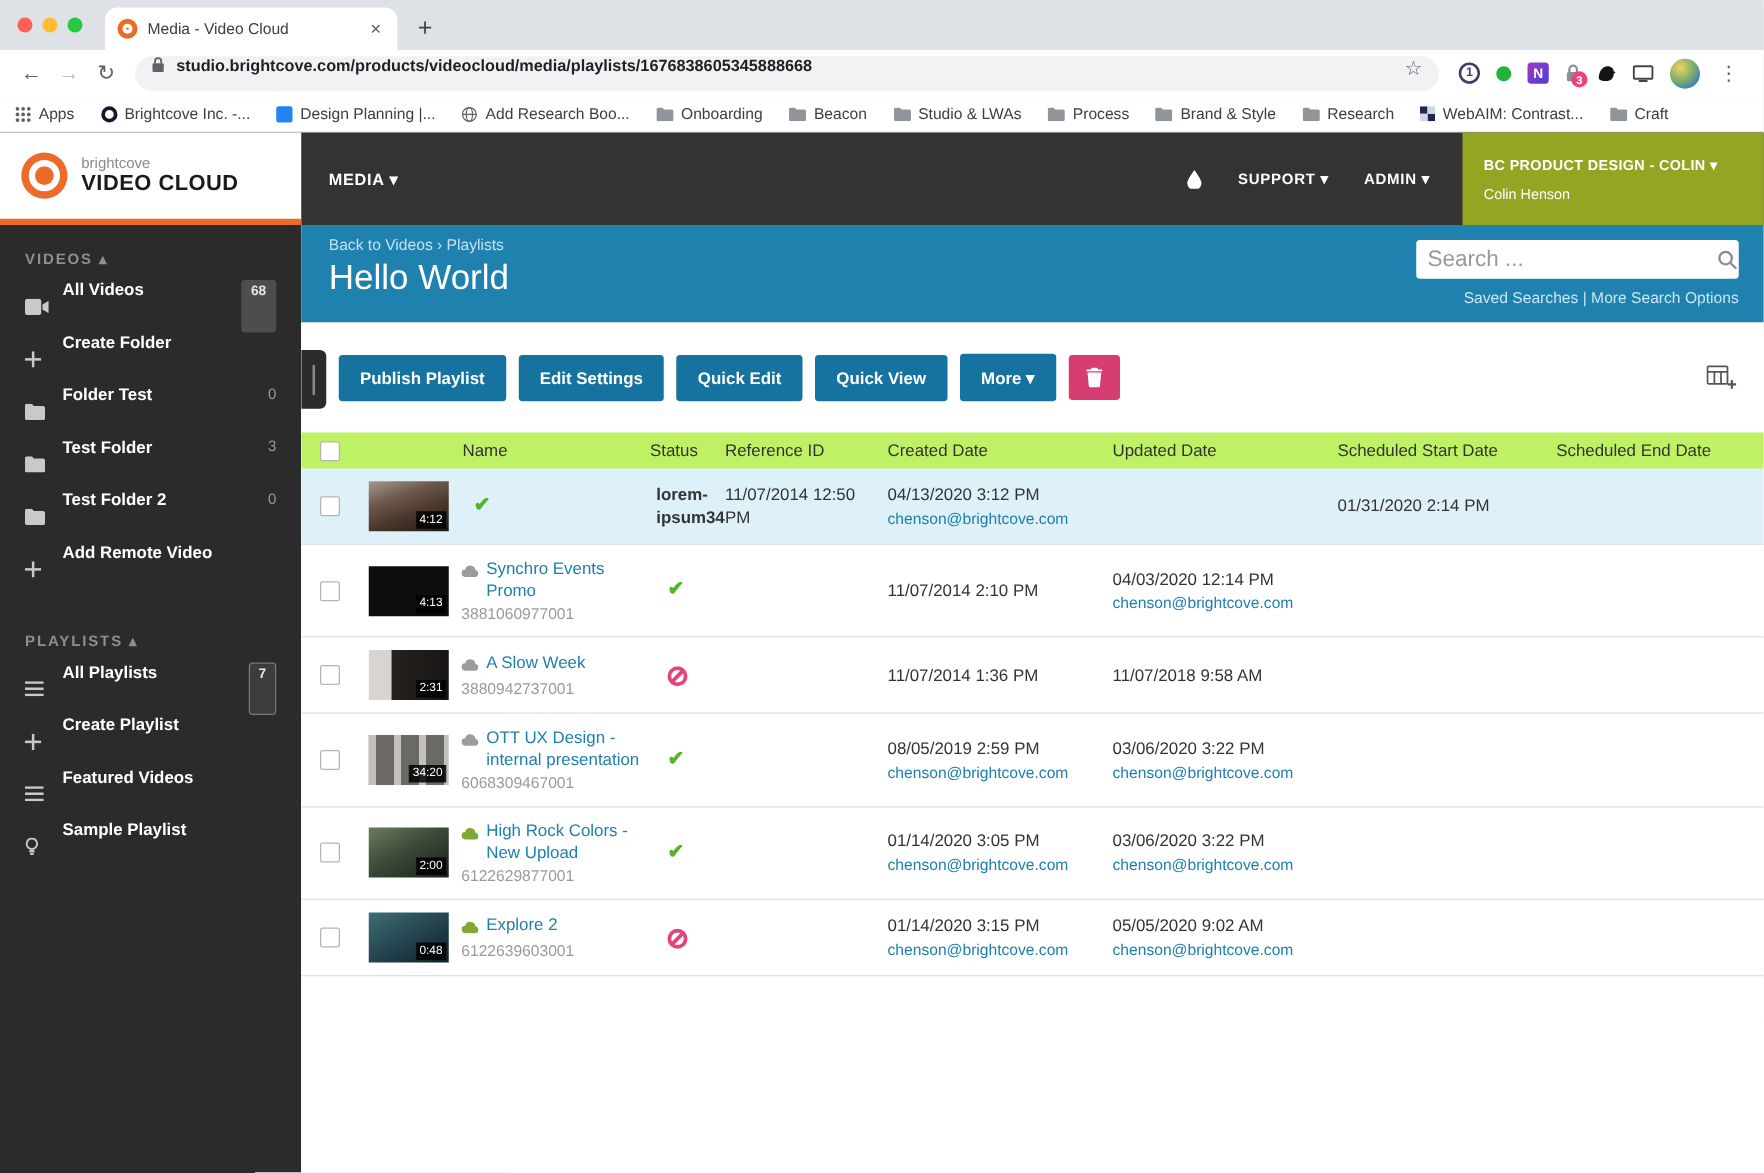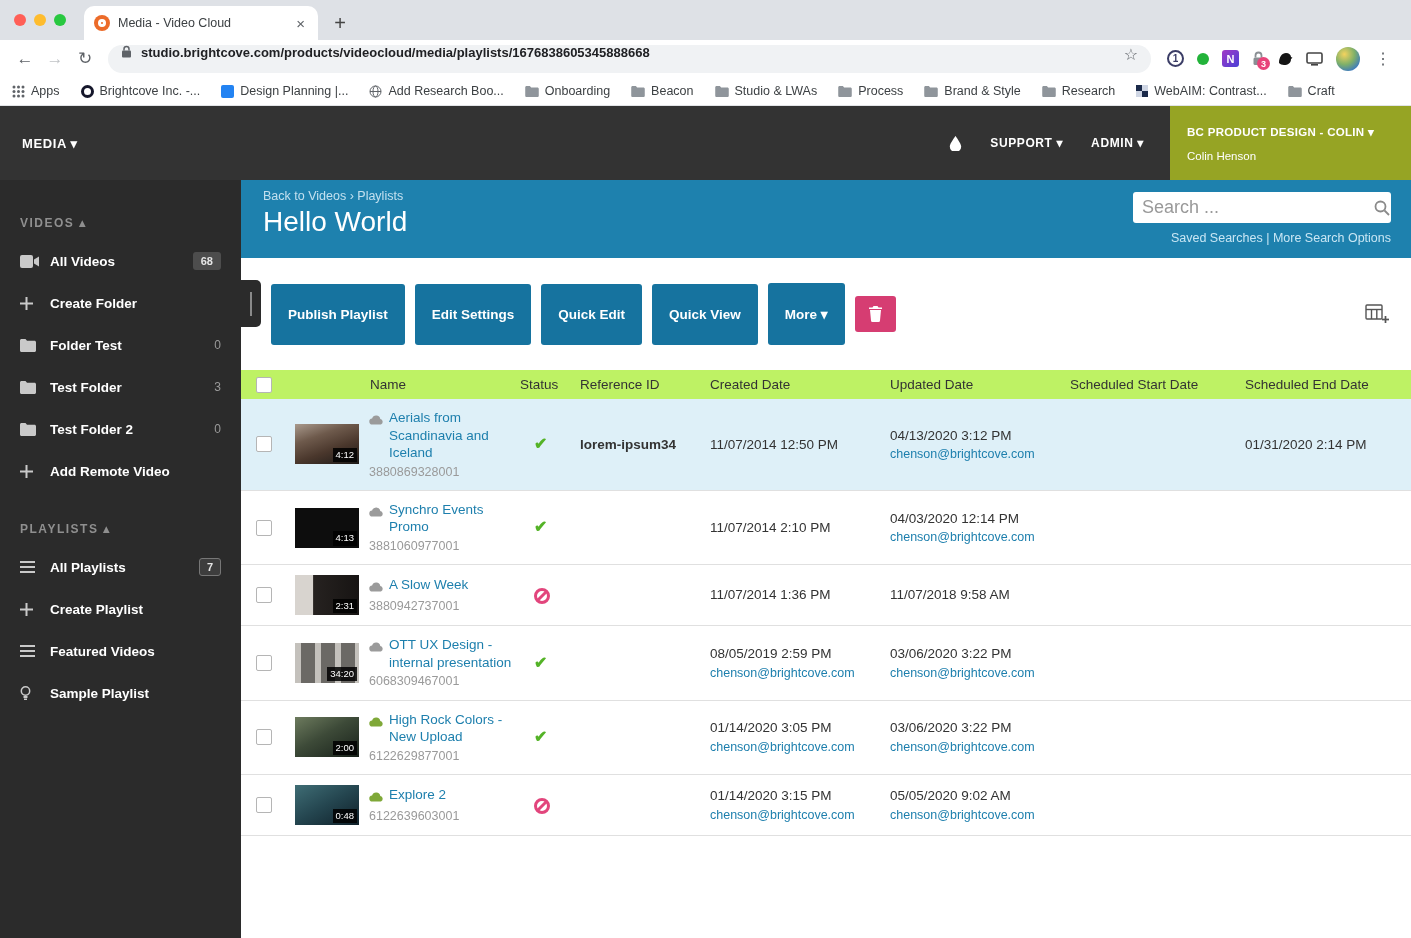--- a/index.html
+++ b/index.html
@@ -55,23 +55,23 @@
   .hnav-media{color:#fff;font-size:13px;font-weight:bold;letter-spacing:.6px;cursor:pointer}
   .hnav-right{margin-left:auto;display:flex;align-items:center;gap:28px;padding-right:26px}
   .hnav-item{color:#fff;font-size:12px;font-weight:bold;letter-spacing:.6px;cursor:pointer}
   .drop-ic{display:flex;cursor:pointer}
   .account{width:241px;background:#96a424;color:#fff;display:flex;flex-direction:column;justify-content:center;gap:11px;padding:0 17px;flex-shrink:0;cursor:pointer}
   .account .a1{font-size:11.5px;font-weight:bold;letter-spacing:.3px}
   .account .a2{font-size:11.5px}
 
   
   .app-body{flex:1;display:flex;min-height:0}
-  .sidebar{width:241px;background:#2b2b2b;flex-shrink:0;padding-top:20px;overflow:hidden}
+  .sidebar{width:241px;background:#2b2b2b;flex-shrink:0;padding-top:4px;overflow:hidden}
   .sec-label{padding:16px 20px 10px;font-size:12px;font-weight:bold;color:#8f8f8f;letter-spacing:1.5px;cursor:pointer}
-  .side-item{height:42px;display:flex;align-items:center;padding:0 20px;color:#fff;font-size:13.5px;font-weight:bold;cursor:pointer}
+  .side-item{height:42px;display:flex;padding:0 20px;color:#fff;font-size:13.5px;font-weight:bold;cursor:pointer}
   .side-item .ic{width:30px;display:flex;align-items:center;flex-shrink:0}
   .badge{margin-left:auto;background:#4d4d4d;color:#e6e6e6;font-size:11px;font-weight:bold;padding:3px 8px;border-radius:3px}
   .badge.boxed{background:#3d3d3d;border:1px solid #777;padding:2px 7px}
   .count{margin-left:auto;color:#9a9a9a;font-size:12px;font-weight:normal}
 
   
   .main{flex:1;display:flex;flex-direction:column;min-width:0;background:#fff}
   .subheader{height:78px;background:#1e81ae;display:flex;justify-content:space-between;padding:9px 20px 10px 22px;flex-shrink:0}
   .crumbs{font-size:12.5px;color:#c2e0ef;margin-bottom:3px}
   .crumbs a{cursor:pointer}
@@ -83,21 +83,21 @@
   .searchbox input{border:none;outline:none;flex:1;font-size:18px;color:#333;font-family:inherit}
   .searchbox input::placeholder{color:#999}
   .search-links{font-size:12.5px;color:#c8e6f4}
   .search-links span{cursor:pointer}
 
   
   .content{flex:1;position:relative;background:#fff;overflow:hidden}
   .collapse-handle{position:absolute;left:0;top:22px;width:20px;height:47px;background:#2b2b2b;border-radius:0 5px 5px 0;display:flex;align-items:center;justify-content:center;cursor:pointer}
   .collapse-handle::after{content:"";width:2px;height:24px;background:#8a8a8a}
   .toolbar{display:flex;align-items:center;gap:10px;padding:25px 22px 25px 30px}
-  .btn{background:#16739f;color:#fff;border:none;border-radius:3px;font-family:inherit;font-weight:bold;font-size:13.5px;padding:23px 17px;cursor:pointer}
+  .btn{background:#16739f;color:#fff;border:none;border-radius:3px;font-family:inherit;font-weight:bold;font-size:13.5px;padding:11px 17px;cursor:pointer}
   .btn-danger{background:#d63d72;padding:10px 14px;display:flex;align-items:center}
   .cols-btn{margin-left:auto;background:none;border:none;cursor:pointer;display:flex}
 
   
   .thead,.trow{display:grid;grid-template-columns:46px 78px 155px 55px 130px 180px 180px 175px 1fr;align-items:center}
   .thead{background:#bef264;height:29px;font-size:13.5px;color:#333}
   .trow{border-bottom:1px solid #e0e0e0;padding:10px 0;cursor:pointer}
   .trow.selected{background:#def0f8}
   .cell{font-size:13.5px;color:#333;padding-left:5px;padding-right:8px;line-height:1.3}
   .c-check{display:flex;justify-content:center;padding:0}
@@ -284,20 +284,27 @@
       <span class="bm-ic">
           <svg width="14" height="11" viewBox="0 0 16 13">
             <path d="M0 1.5C0 .7.7 0 1.5 0h4L7 1.8h7.5c.8 0 1.5.7 1.5 1.5v8.2c0 .8-.7 1.5-1.5 1.5h-13C.7 13 0 12.3 0 11.5z" fill="#8f959b"></path>
           </svg>
         </span>
       <span>Craft</span>
     </div>
   </div>
 
   <div class="app-header">
+    <div class="logo-box">
+      <span class="bc-mark"></span>
+      <span>
+        <div class="logo-l1">brightcove</div>
+        <div class="logo-l2">VIDEO CLOUD</div>
+      </span>
+    </div>
     <div class="hnav">
       <span class="hnav-media">MEDIA ▾</span>
       <span class="hnav-right">
         <span class="drop-ic">
           <svg width="13" height="15" viewBox="0 0 13 15">
               <path d="M6.5 0C6.5 0 .8 7.6.8 10.4a5.7 5.7 0 0011.4 0C12.2 7.6 6.5 0 6.5 0z" fill="#fff"></path>
             </svg>
         </span>
         <span class="hnav-item">SUPPORT ▾</span>
         <span class="hnav-item">ADMIN ▾</span>
@@ -488,29 +495,20 @@
 
         <div class="trow selected">
           <div class="cell c-check">
               <input type="checkbox" style="">
             </div>
           <div class="cell c-thumb">
               <div class="thumb thumb-1">
                 <span class="dur">4:12</span>
               </div>
             </div>
-          <div class="cell c-name">
-            <div class="vname">
-              <span class="cloud gray"><svg width="15" height="10" viewBox="0 0 15 10">
-                    <path d="M12 9.5H3.5a3 3 0 01-.4-6A4.2 4.2 0 0111.3 4 2.9 2.9 0 0112 9.5z" fill="currentColor"></path>
-                  </svg></span>
-              <a class="vlink">Aerials from Scandinavia and Iceland</a>
-            </div>
-            <div class="vid">3880869328001</div>
-          </div>
           <div class="cell c-status"><span class="status-check">✔</span></div>
           <div class="cell ref">lorem-ipsum34</div>
           <div class="cell">
               <div class="date-line">11/07/2014 12:50 PM</div>
             </div>
           <div class="cell">
               <div class="date-line">04/13/2020 3:12 PM</div>
               <div class="email">chenson@brightcove.com</div>
             </div>
           <div class="cell"></div>

